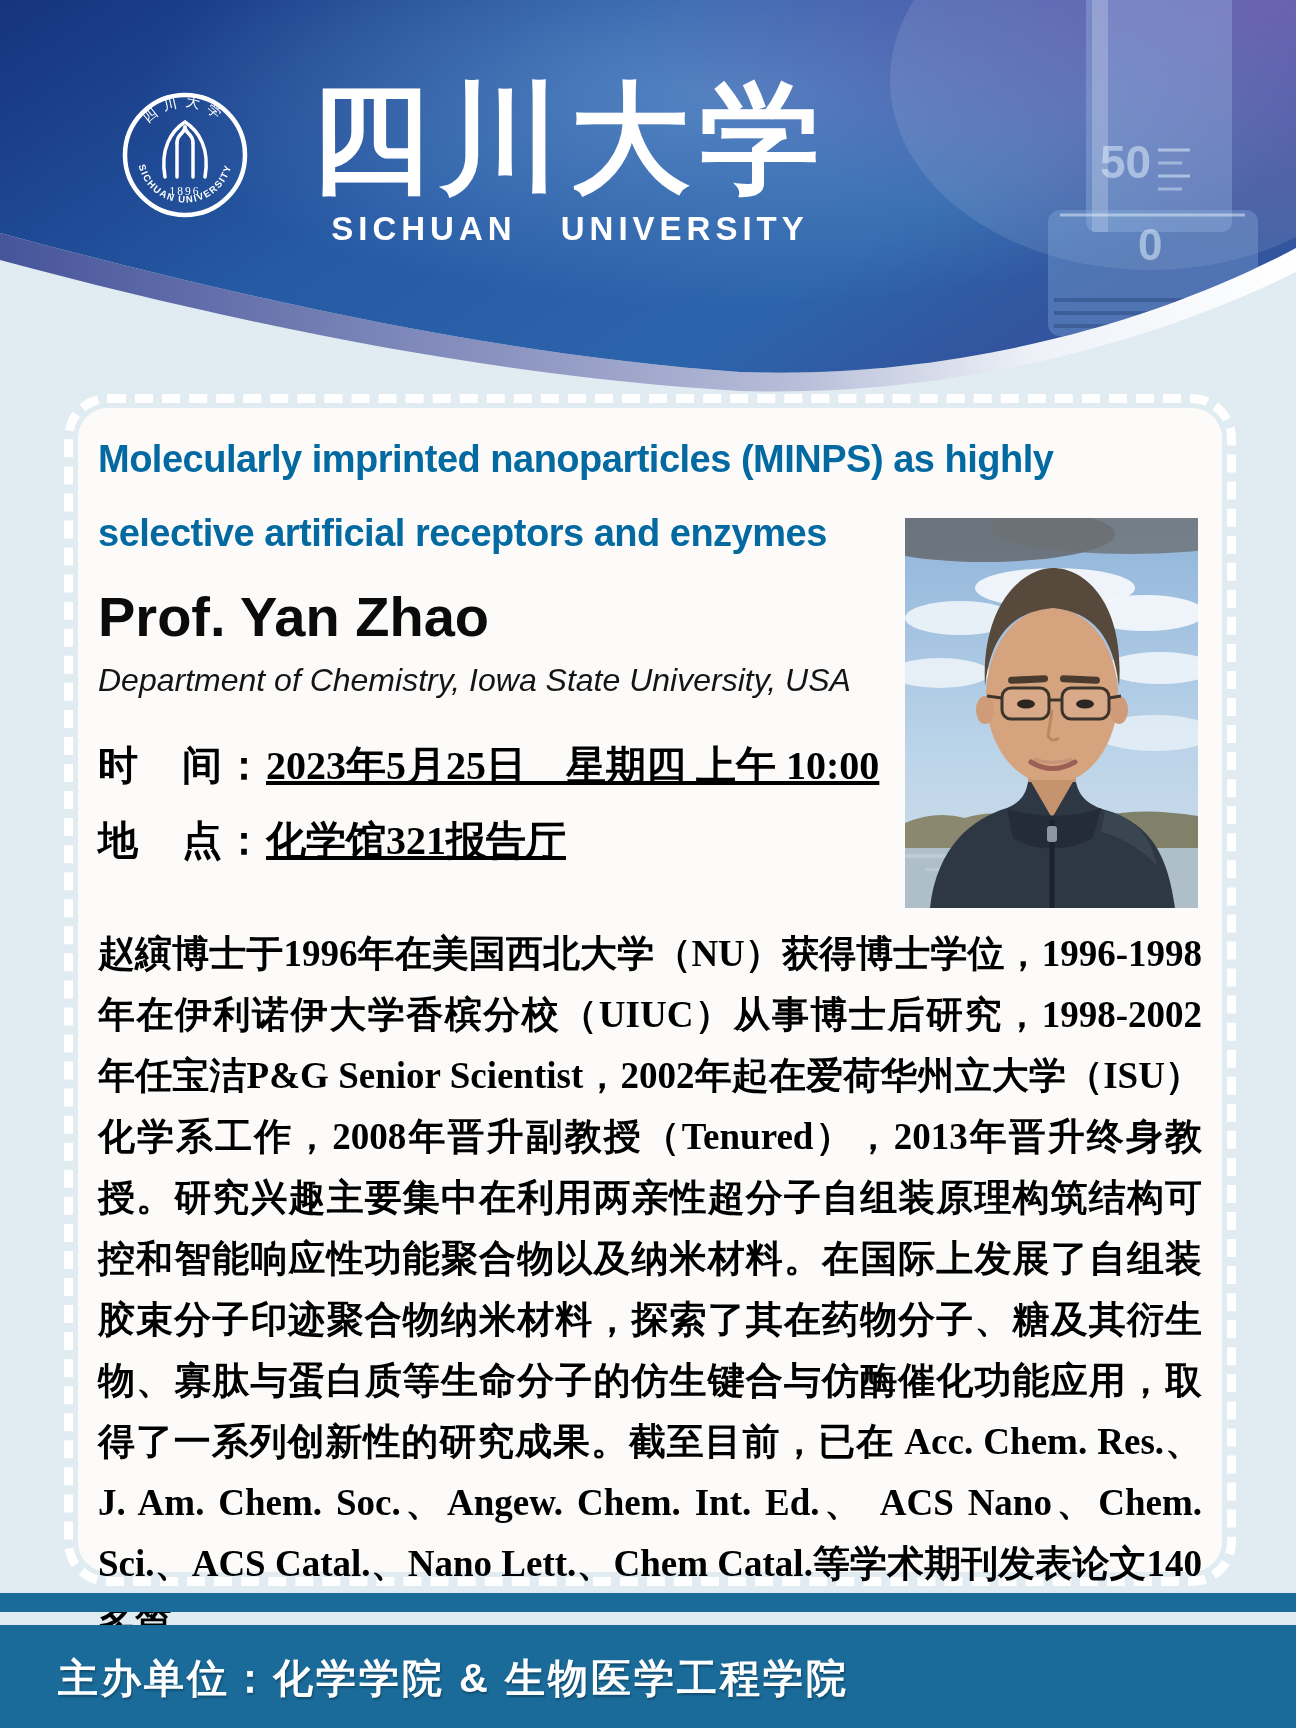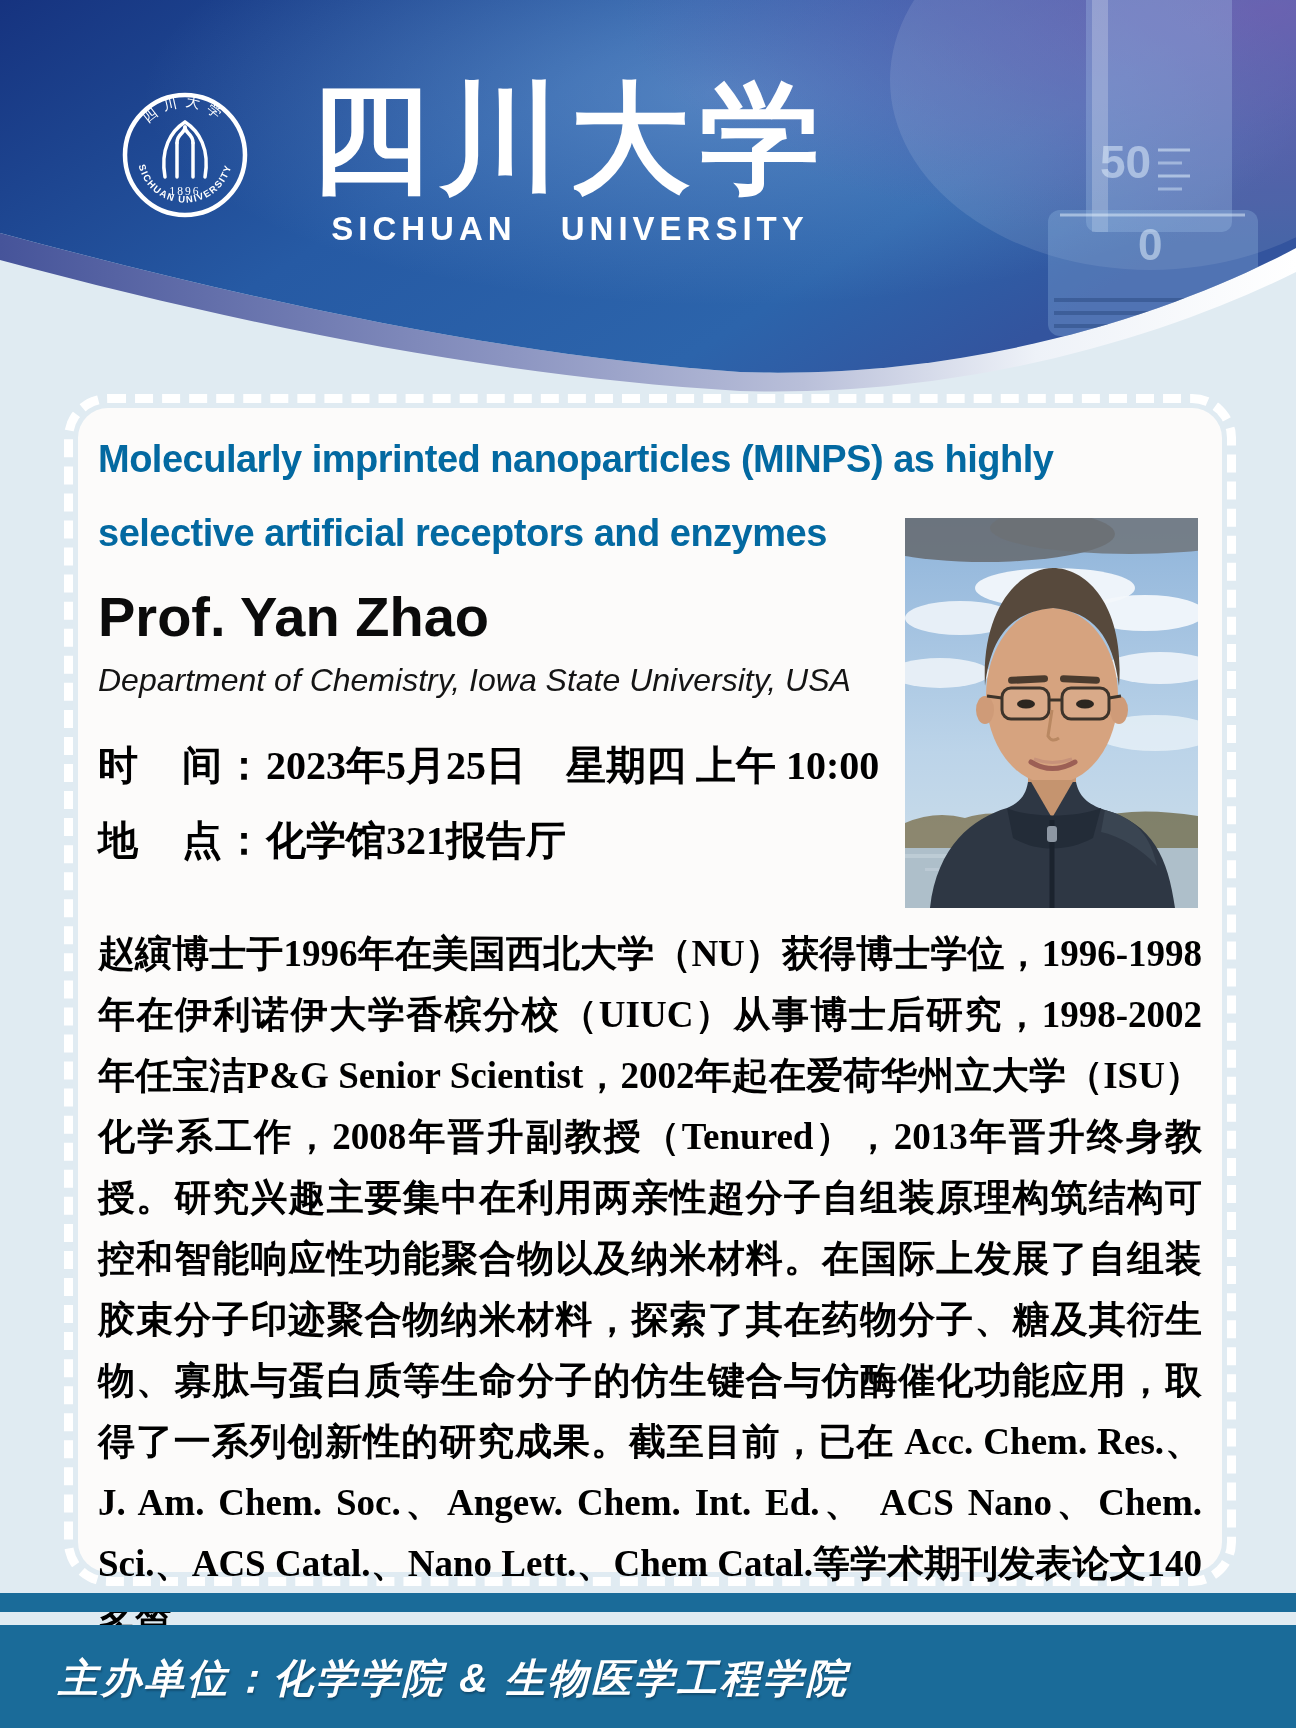--- a/index.html
+++ b/index.html
@@ -43,35 +43,35 @@
   .speaker{
     position:absolute;left:20px;top:176px;margin:0;
     font-size:56px;font-weight:700;color:#0b0b0b;
   }
   .affiliation{
     position:absolute;left:20px;top:254px;margin:0;
     font-size:32px;font-style:italic;color:#141414;
   }
   .meta{position:absolute;left:20px;font-size:40px;line-height:60px;color:#000;white-space:nowrap;}
   .meta .label{font-weight:900;letter-spacing:2px;}
-  .meta .value{font-family:"Liberation Serif",serif;font-weight:600;}
+  .meta .value{font-family:"Liberation Serif",serif;font-weight:600;text-decoration:underline;}
   .meta.time{top:327px;}
   .meta.venue{top:402px;}
   .photo{position:absolute;left:827px;top:110px;width:293px;height:390px;}
   .photo svg{display:block;}
   .bio{
     position:absolute;left:20px;top:515px;width:1104px;margin:0;
     font-family:"Liberation Serif",serif;font-size:37px;line-height:61px;
     font-weight:700;color:#000;text-align:justify;
   }
   .seg-italic{}
 
   
   .footer-stripe{position:absolute;left:0;top:1593px;width:1296px;height:19px;background:#1a6b99;}
-  .footer-band{position:absolute;left:0;top:1625px;width:1296px;height:103px;background:#1a6b99;font-style:italic;}
+  .footer-band{position:absolute;left:0;top:1625px;width:1296px;height:103px;background:#1a6b99;}
   .host-line{
     position:absolute;left:58px;top:26px;color:#fff;font-weight:800;
     font-size:40px;letter-spacing:3px;white-space:nowrap;
     text-shadow:1px 2px 2px rgba(8,40,62,0.45);
   }
 </style>
 </head>
 <body>
 
 <div class="poster">

